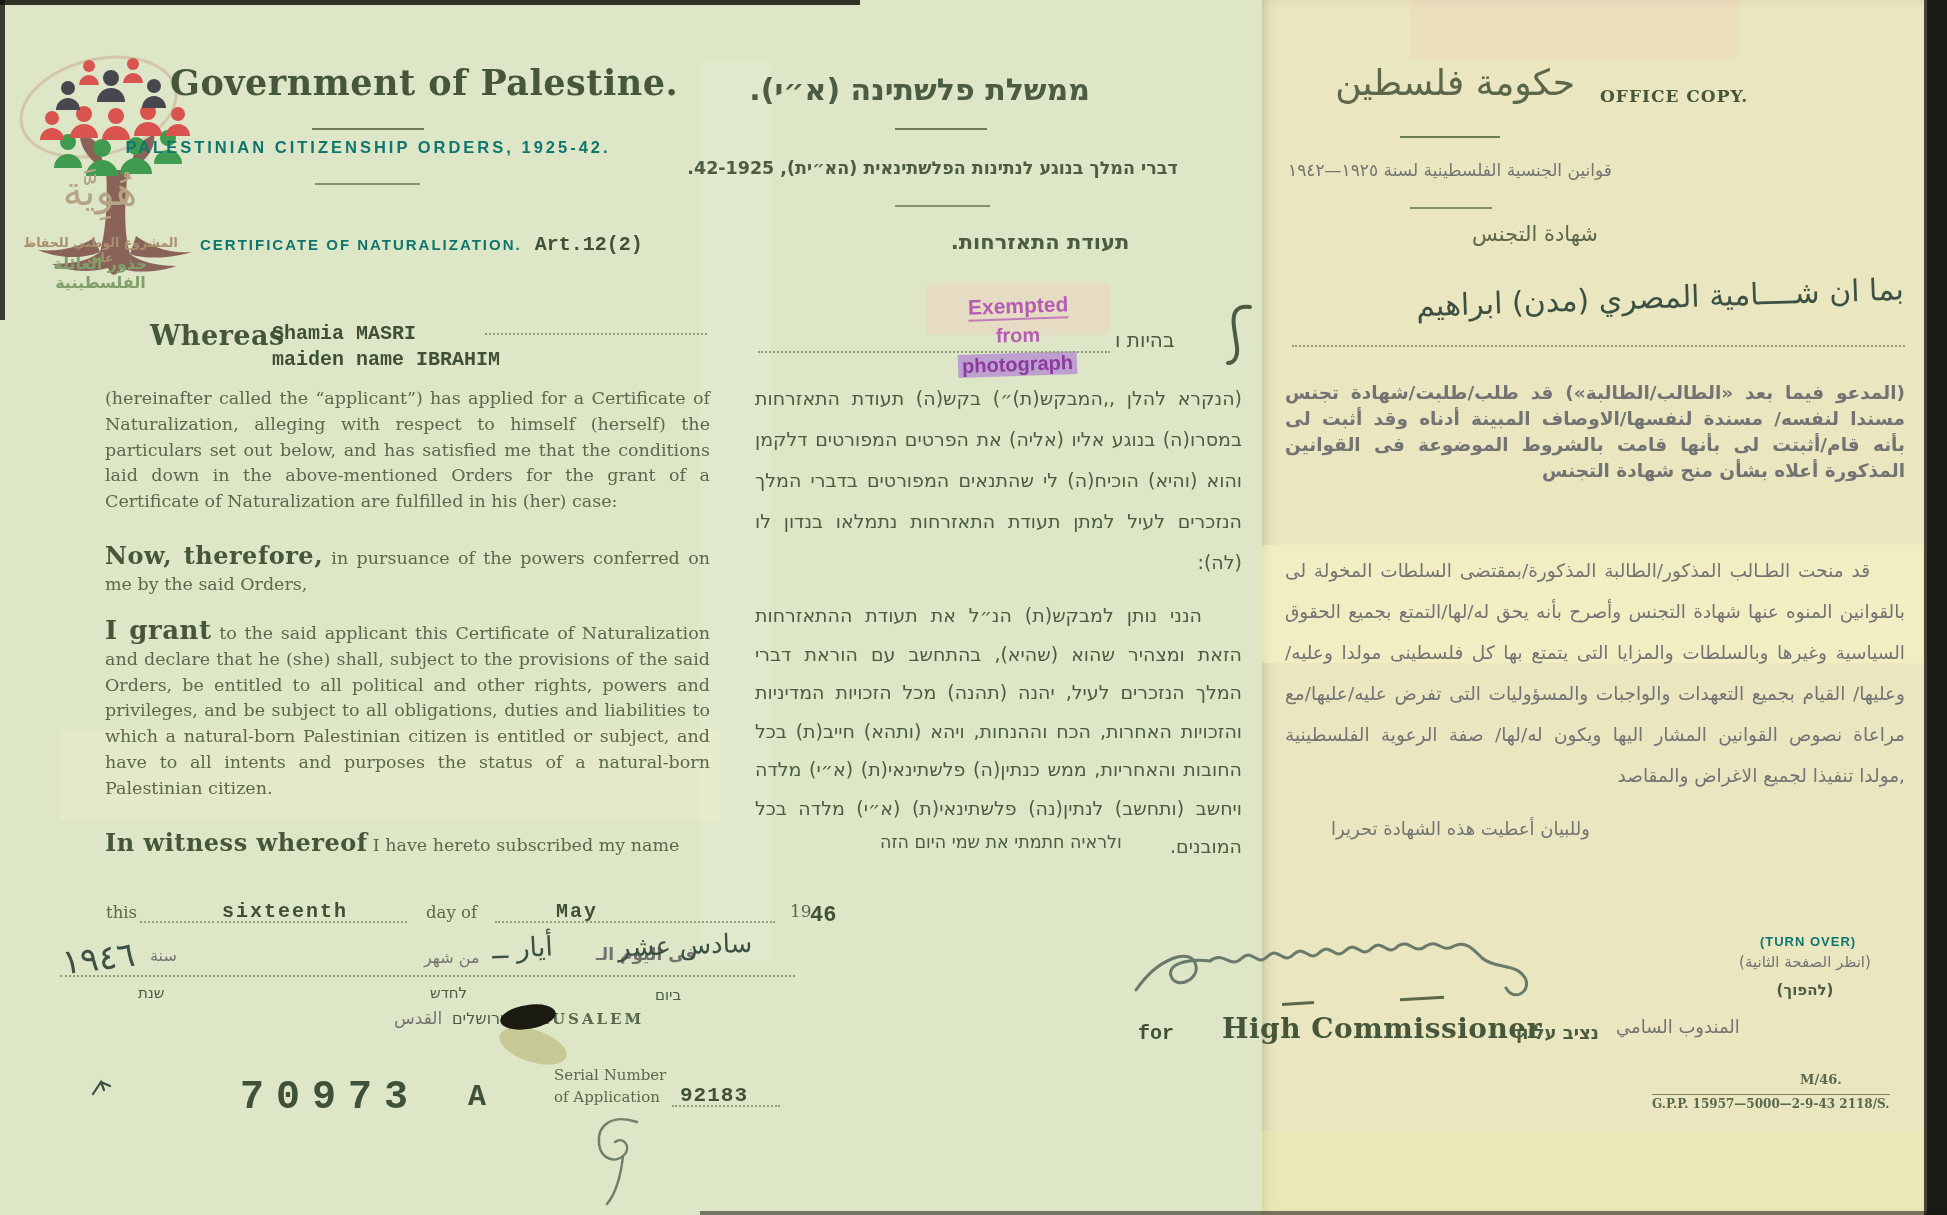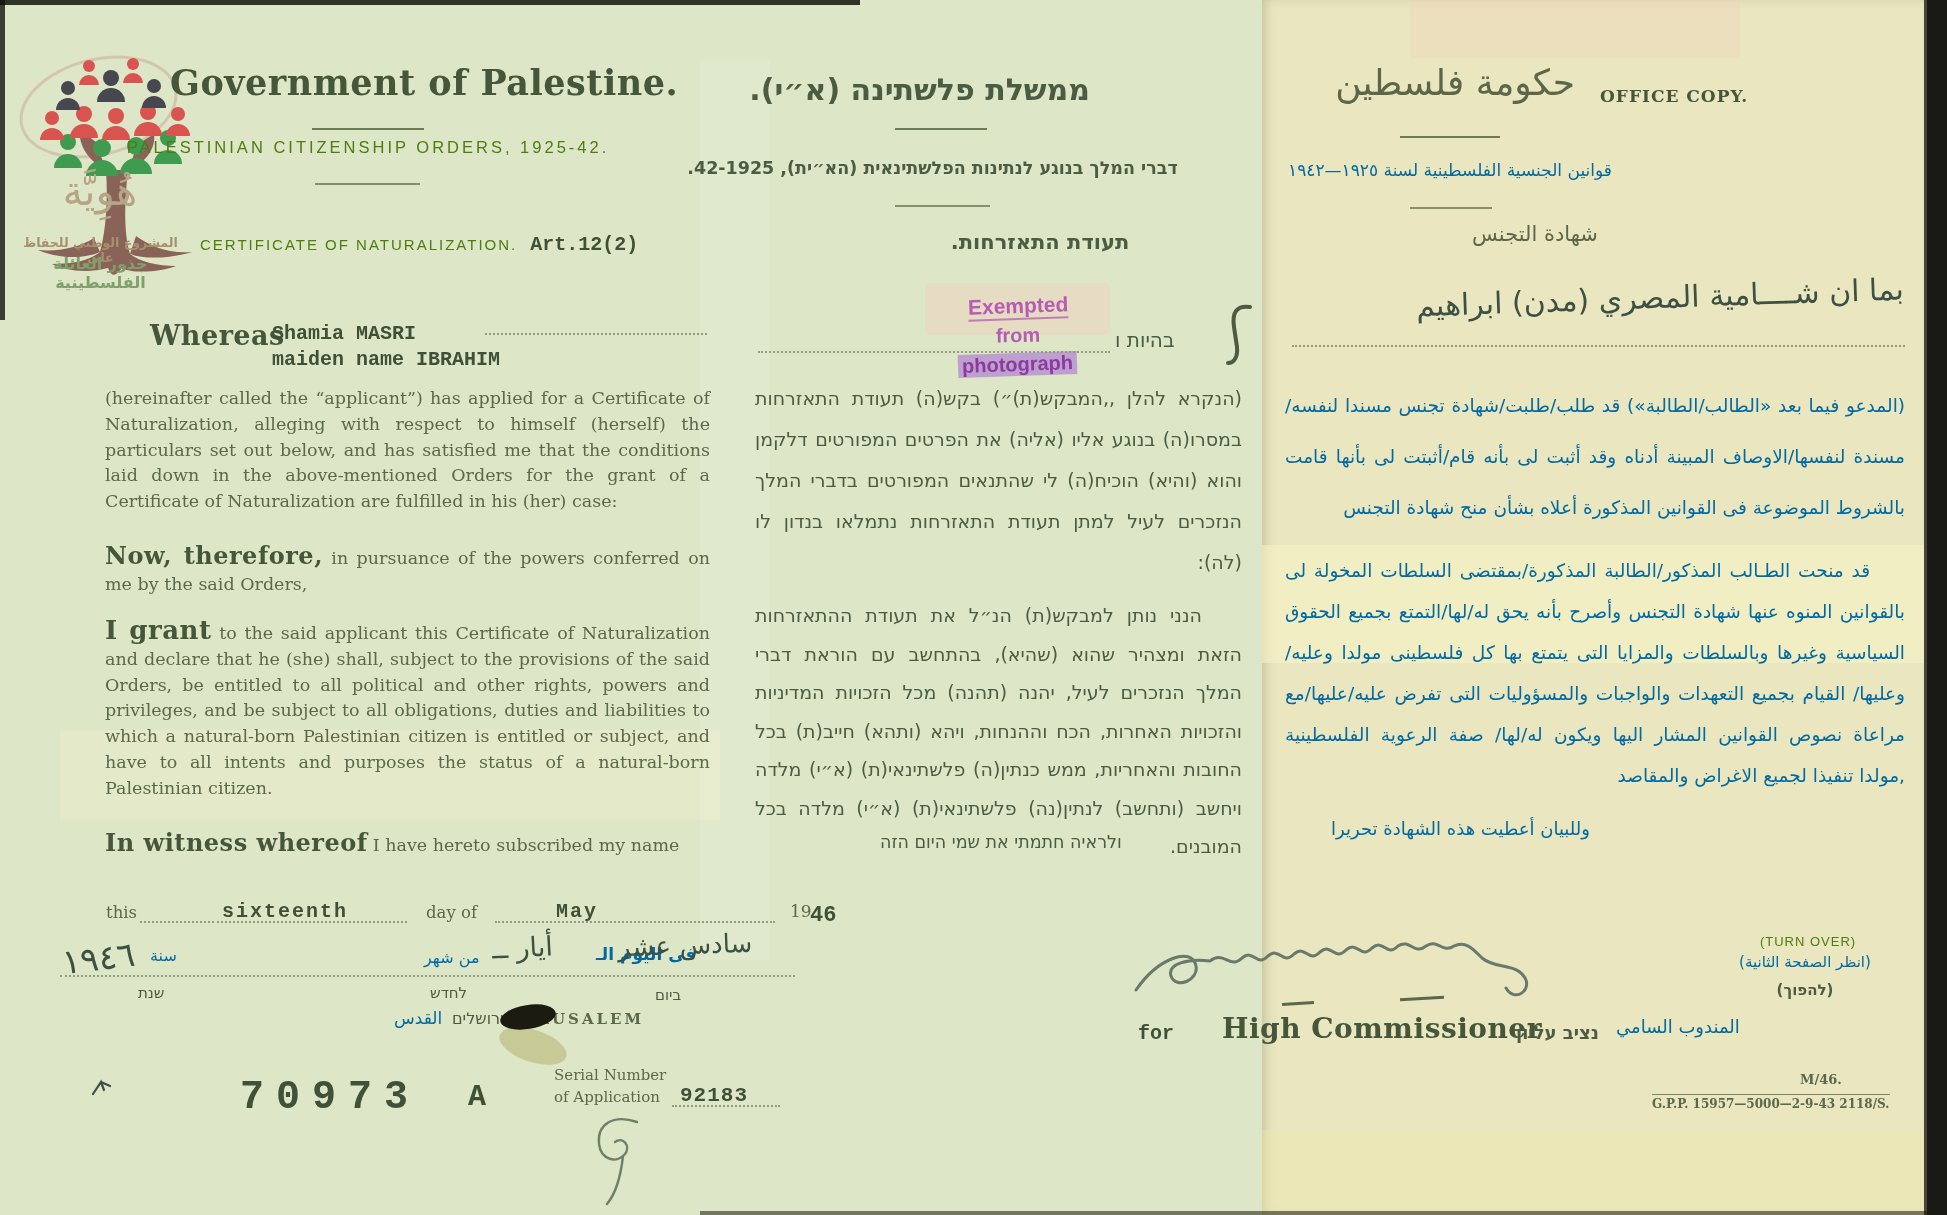--- a/index.html
+++ b/index.html
@@ -20,23 +20,23 @@
   .edge-right{left:1924px;top:0;width:23px;height:1215px;background:#191915;border-left:3px solid #45453a;}
   .edge-top{left:0;top:0;width:860px;height:5px;background:rgba(18,18,12,.85);}
   .edge-left{left:0;top:0;width:5px;height:320px;background:rgba(18,18,12,.8);}
   .edge-bottom{left:700px;top:1211px;width:1247px;height:4px;background:rgba(25,25,16,.55);}
 
   
   .en{color:#5a684c;}
   .bl{font-weight:bold;color:#45563a;letter-spacing:.5px;}
   .typed{font-family:"Liberation Mono","DejaVu Sans Mono",monospace;font-weight:bold;color:#3f5037;}
   .he{color:#4b5c42;direction:rtl;font-family:"DejaVu Sans",sans-serif;}
-  .ar{color:#0369a1;direction:rtl;font-family:"DejaVu Sans",sans-serif;}
+  .ar{color:#737373;direction:rtl;font-family:"DejaVu Sans",sans-serif;}
   .hand{font-family:"DejaVu Sans",sans-serif;color:#3c5044;}
-  .caps{font-family:"Liberation Sans",sans-serif;font-weight:normal;letter-spacing:3px;color:#4d7c0f;}
+  .caps{font-family:"Liberation Sans",sans-serif;font-weight:bold;letter-spacing:3px;color:#0f766e;}
 
   .rule{height:2px;background:#6c7c55;}
   .dots{border-bottom:2px dotted #939c7b;height:1px;}
 
   .para{font-size:17.5px;line-height:25.8px;text-align:justify;}
   .hepara{font-size:19px;text-align:justify;}
   .arpara{font-size:18.5px;text-align:justify;}
   .nowrap{white-space:nowrap;}
 
   
@@ -218,21 +218,21 @@
   <svg class="abs" style="left:1226px;top:303px;" width="28" height="64" viewBox="0 0 28 64">
     <path d="M24,4 C10,2 6,10 8,24 L11,44 C12,54 8,60 2,60" stroke="#4b5c42" stroke-width="4" fill="none" stroke-linecap="round"></path>
   </svg>
 
   <div class="abs he hepara" style="left:755px;top:378px;width:487px;line-height:41px;">(הנקרא להלן ,,המבקש(ת)״) בקש(ה) תעודת התאזרחות במסרו(ה) בנוגע אליו (אליה) את הפרטים המפורטים דלקמן והוא (והיא) הוכיח(ה) לי שהתנאים המפורטים בדברי המלך הנזכרים לעיל למתן תעודת התאזרחות נתמלאו בנדון לו (לה):</div>
   <div class="abs he hepara" style="left:755px;top:596px;width:487px;line-height:38.5px;text-indent:40px;">הנני נותן למבקש(ת) הנ״ל את תעודת ההתאזרחות הזאת ומצהיר שהוא (שהיא), בהתחשב עם הוראת דברי המלך הנזכרים לעיל, יהנה (תהנה) מכל הזכויות המדיניות והזכויות האחרות, הכח וההנחות, ויהא (ותהא) חייב(ת) בכל החובות והאחריות, ממש כנתין(ה) פלשתינאי(ת) (א״י) מלדה ויחשב (ותחשב) לנתין(נה) פלשתינאי(ת) (א״י) מלדה בכל המובנים.</div>
   <div class="abs he nowrap" style="left:880px;top:832px;font-size:17.5px;">ולראיה חתמתי את שמי היום הזה</div>
 
   <div class="abs hand nowrap" style="left:1292px;top:282px;width:612px;font-size:30px;text-align:right;direction:rtl;transform:rotate(-2deg);">بما ان شــــامية المصري (مدن) ابراهيم</div>
   <div class="abs dots" style="left:1292px;top:344px;width:613px;"></div>
-  <div class="abs ar arpara" style="left:1285px;top:380px;width:620px;line-height:51px;">(المدعو فيما بعد «الطالب/الطالبة») قد طلب/طلبت/شهادة تجنس مسندا لنفسه/ مسندة لنفسها/الاوصاف المبينة أدناه وقد أثبت لى بأنه قام/أثبتت لى بأنها قامت بالشروط الموضوعة فى القوانين المذكورة أعلاه بشأن منح شهادة التجنس</div>
+  <div class="abs ar arpara" style="left:1285px;top:380px;width:620px;line-height:26px;font-weight:bold;">(المدعو فيما بعد «الطالب/الطالبة») قد طلب/طلبت/شهادة تجنس مسندا لنفسه/ مسندة لنفسها/الاوصاف المبينة أدناه وقد أثبت لى بأنه قام/أثبتت لى بأنها قامت بالشروط الموضوعة فى القوانين المذكورة أعلاه بشأن منح شهادة التجنس</div>
   <div class="abs ar arpara" style="left:1285px;top:550px;width:620px;line-height:41px;text-indent:35px;">قد منحت الطـالب المذكور/الطالبة المذكورة/بمقتضى السلطات المخولة لى بالقوانين المنوه عنها شهادة التجنس وأصرح بأنه يحق له/لها/التمتع بجميع الحقوق السياسية وغيرها وبالسلطات والمزايا التى يتمتع بها كل فلسطينى مولدا وعليه/وعليها/ القيام بجميع التعهدات والواجبات والمسؤوليات التى تفرض عليه/عليها/مع مراعاة نصوص القوانين المشار اليها ويكون له/لها/ صفة الرعوية الفلسطينية ,مولدا تنفيذا لجميع الاغراض والمقاصد</div>
   <div class="abs ar nowrap" style="left:1248px;top:818px;width:425px;font-size:18px;text-align:center;">وللبيان أعطيت هذه الشهادة تحريرا</div>
 
   <svg class="abs" style="left:1128px;top:928px;" width="420" height="90" viewBox="0 0 420 90">
     <path d="M8,62 C30,30 64,18 68,38 C71,52 48,62 43,48 C39,36 60,30 82,33
              C96,22 102,42 114,30 C126,20 128,40 140,28 C152,18 154,38 166,26
              C178,16 180,36 192,24 C204,14 206,34 218,22 C230,12 232,32 244,20
              C256,10 258,30 270,18 C282,10 286,28 298,18 C310,10 314,26 326,18
              C338,12 346,22 354,30 C368,42 390,34 398,52 C402,64 386,74 378,60" stroke="#5c6e60" stroke-width="3" fill="none" stroke-linecap="round" opacity="0.9"></path>
   </svg>

